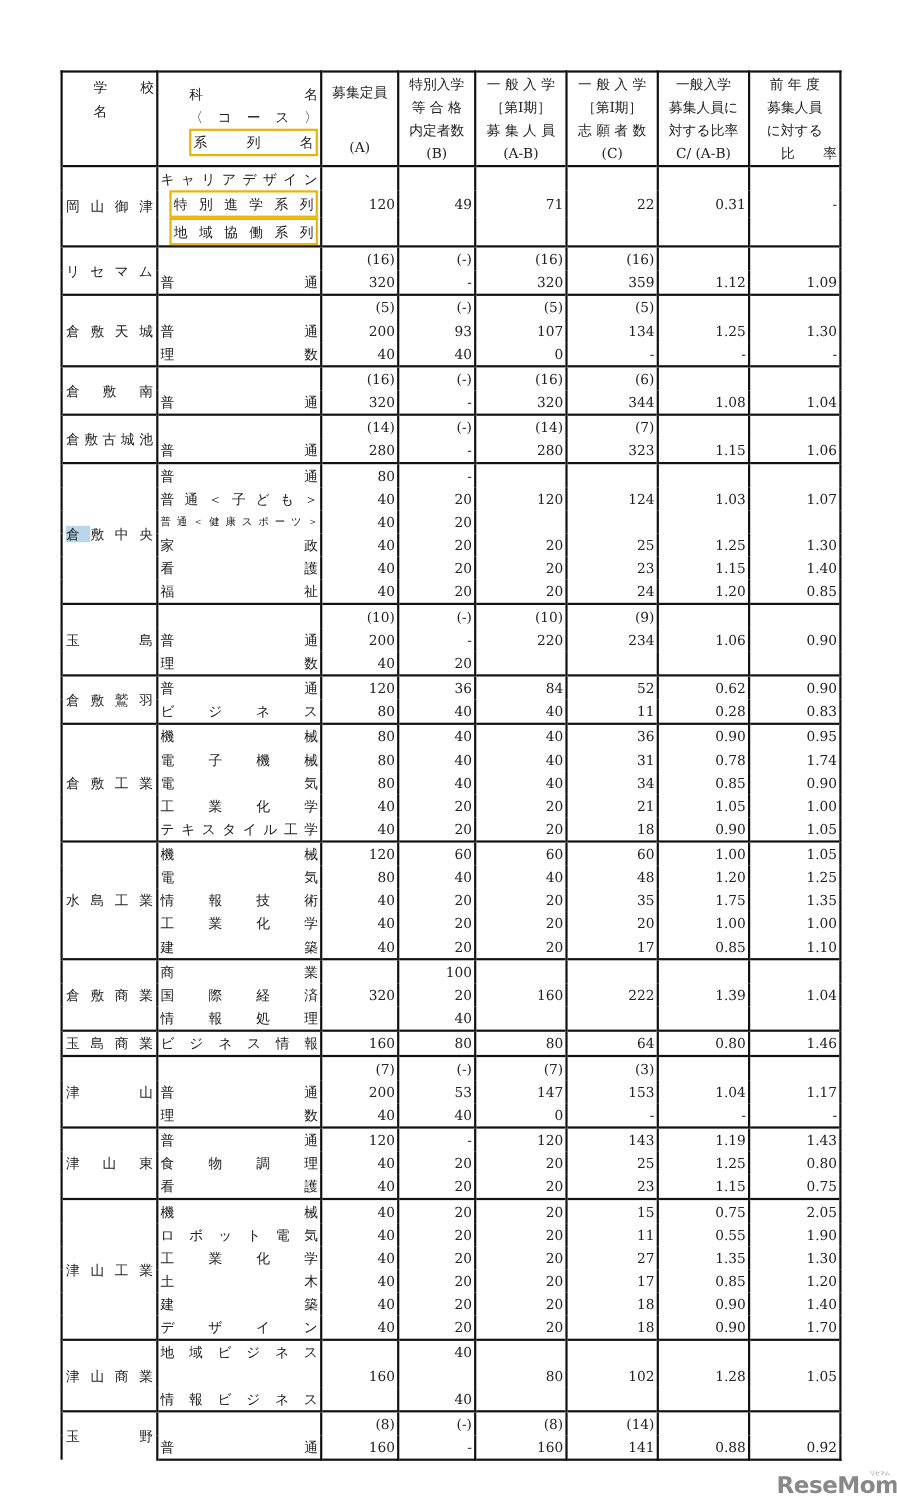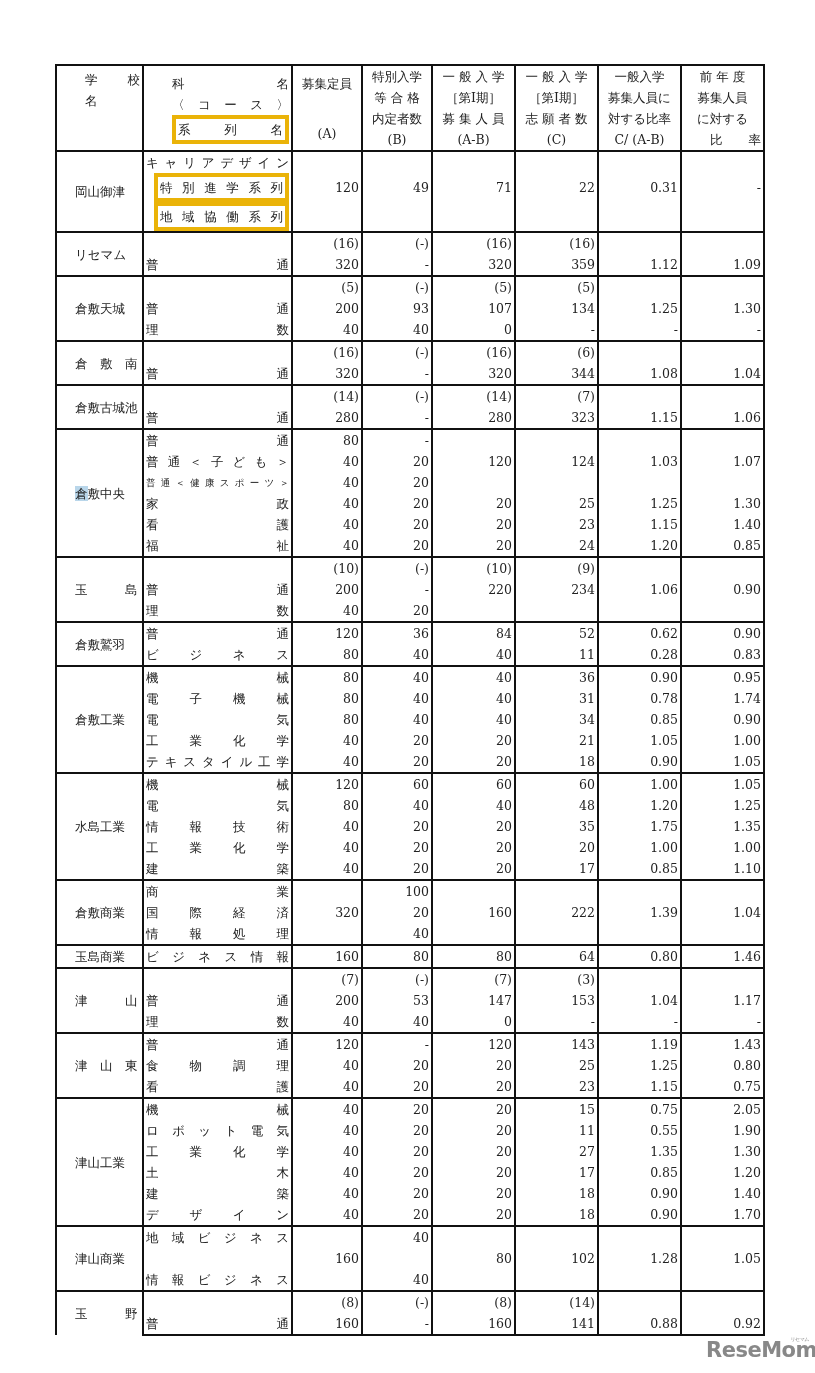--- a/index.html
+++ b/index.html
@@ -5,26 +5,26 @@
   html, body { margin:0; padding:0; background:#ffffff; }
   body { width:815px; height:1373px; position:relative; overflow:hidden;
          font-family: "DejaVu Serif", "Liberation Serif", serif; color:#222; }
   table.main { position:absolute; left:55px; top:64px; border-collapse:collapse;
                table-layout:fixed; width:708px; font-size:12.5px; }
   table.main td { border-left:2px solid #111; border-right:2px solid #111; padding:0 2px;
                   vertical-align:middle; line-height:21px; }
   table.main tr.group-start td { border-top:2px solid #111; }
   table.main tr.last td { border-bottom:2px solid #111; }
   .num { text-align:right; }
-  .school { text-align:justify; text-align-last:justify; padding:0 18px !important; white-space:nowrap; }
+  .school { text-align:justify; text-align-last:justify; padding:0 3px !important; white-space:nowrap; }
   .course { text-align:justify; text-align-last:justify; white-space:nowrap; }
   .course.small { font-size:9.5px; }
   .hdr td { text-align:center; line-height:14.5px; font-size:12.5px; vertical-align:bottom; }
   .hdr .jl { text-align:justify; text-align-last:justify;margin-left:26px; }
-  .series-box { border:4px solid #eab308; margin-left:8px; padding:0 2px; }
+  .series-box { border:2px solid #eab308; margin-left:8px; padding:0 2px; }
   .hl { background:#b9d6ea; }
   .logo { position:absolute; left:706px; top:1338px; font-family:"DejaVu Sans", sans-serif;
           font-weight:bold; font-size:21px; color:#888; letter-spacing:-0.5px; }
   .logo small { position:absolute; font-size:5px; top:-2px; right:8px; font-weight:normal; }
 </style>
 </head>
 <body>
 
 <table class="main">
   <colgroup>

